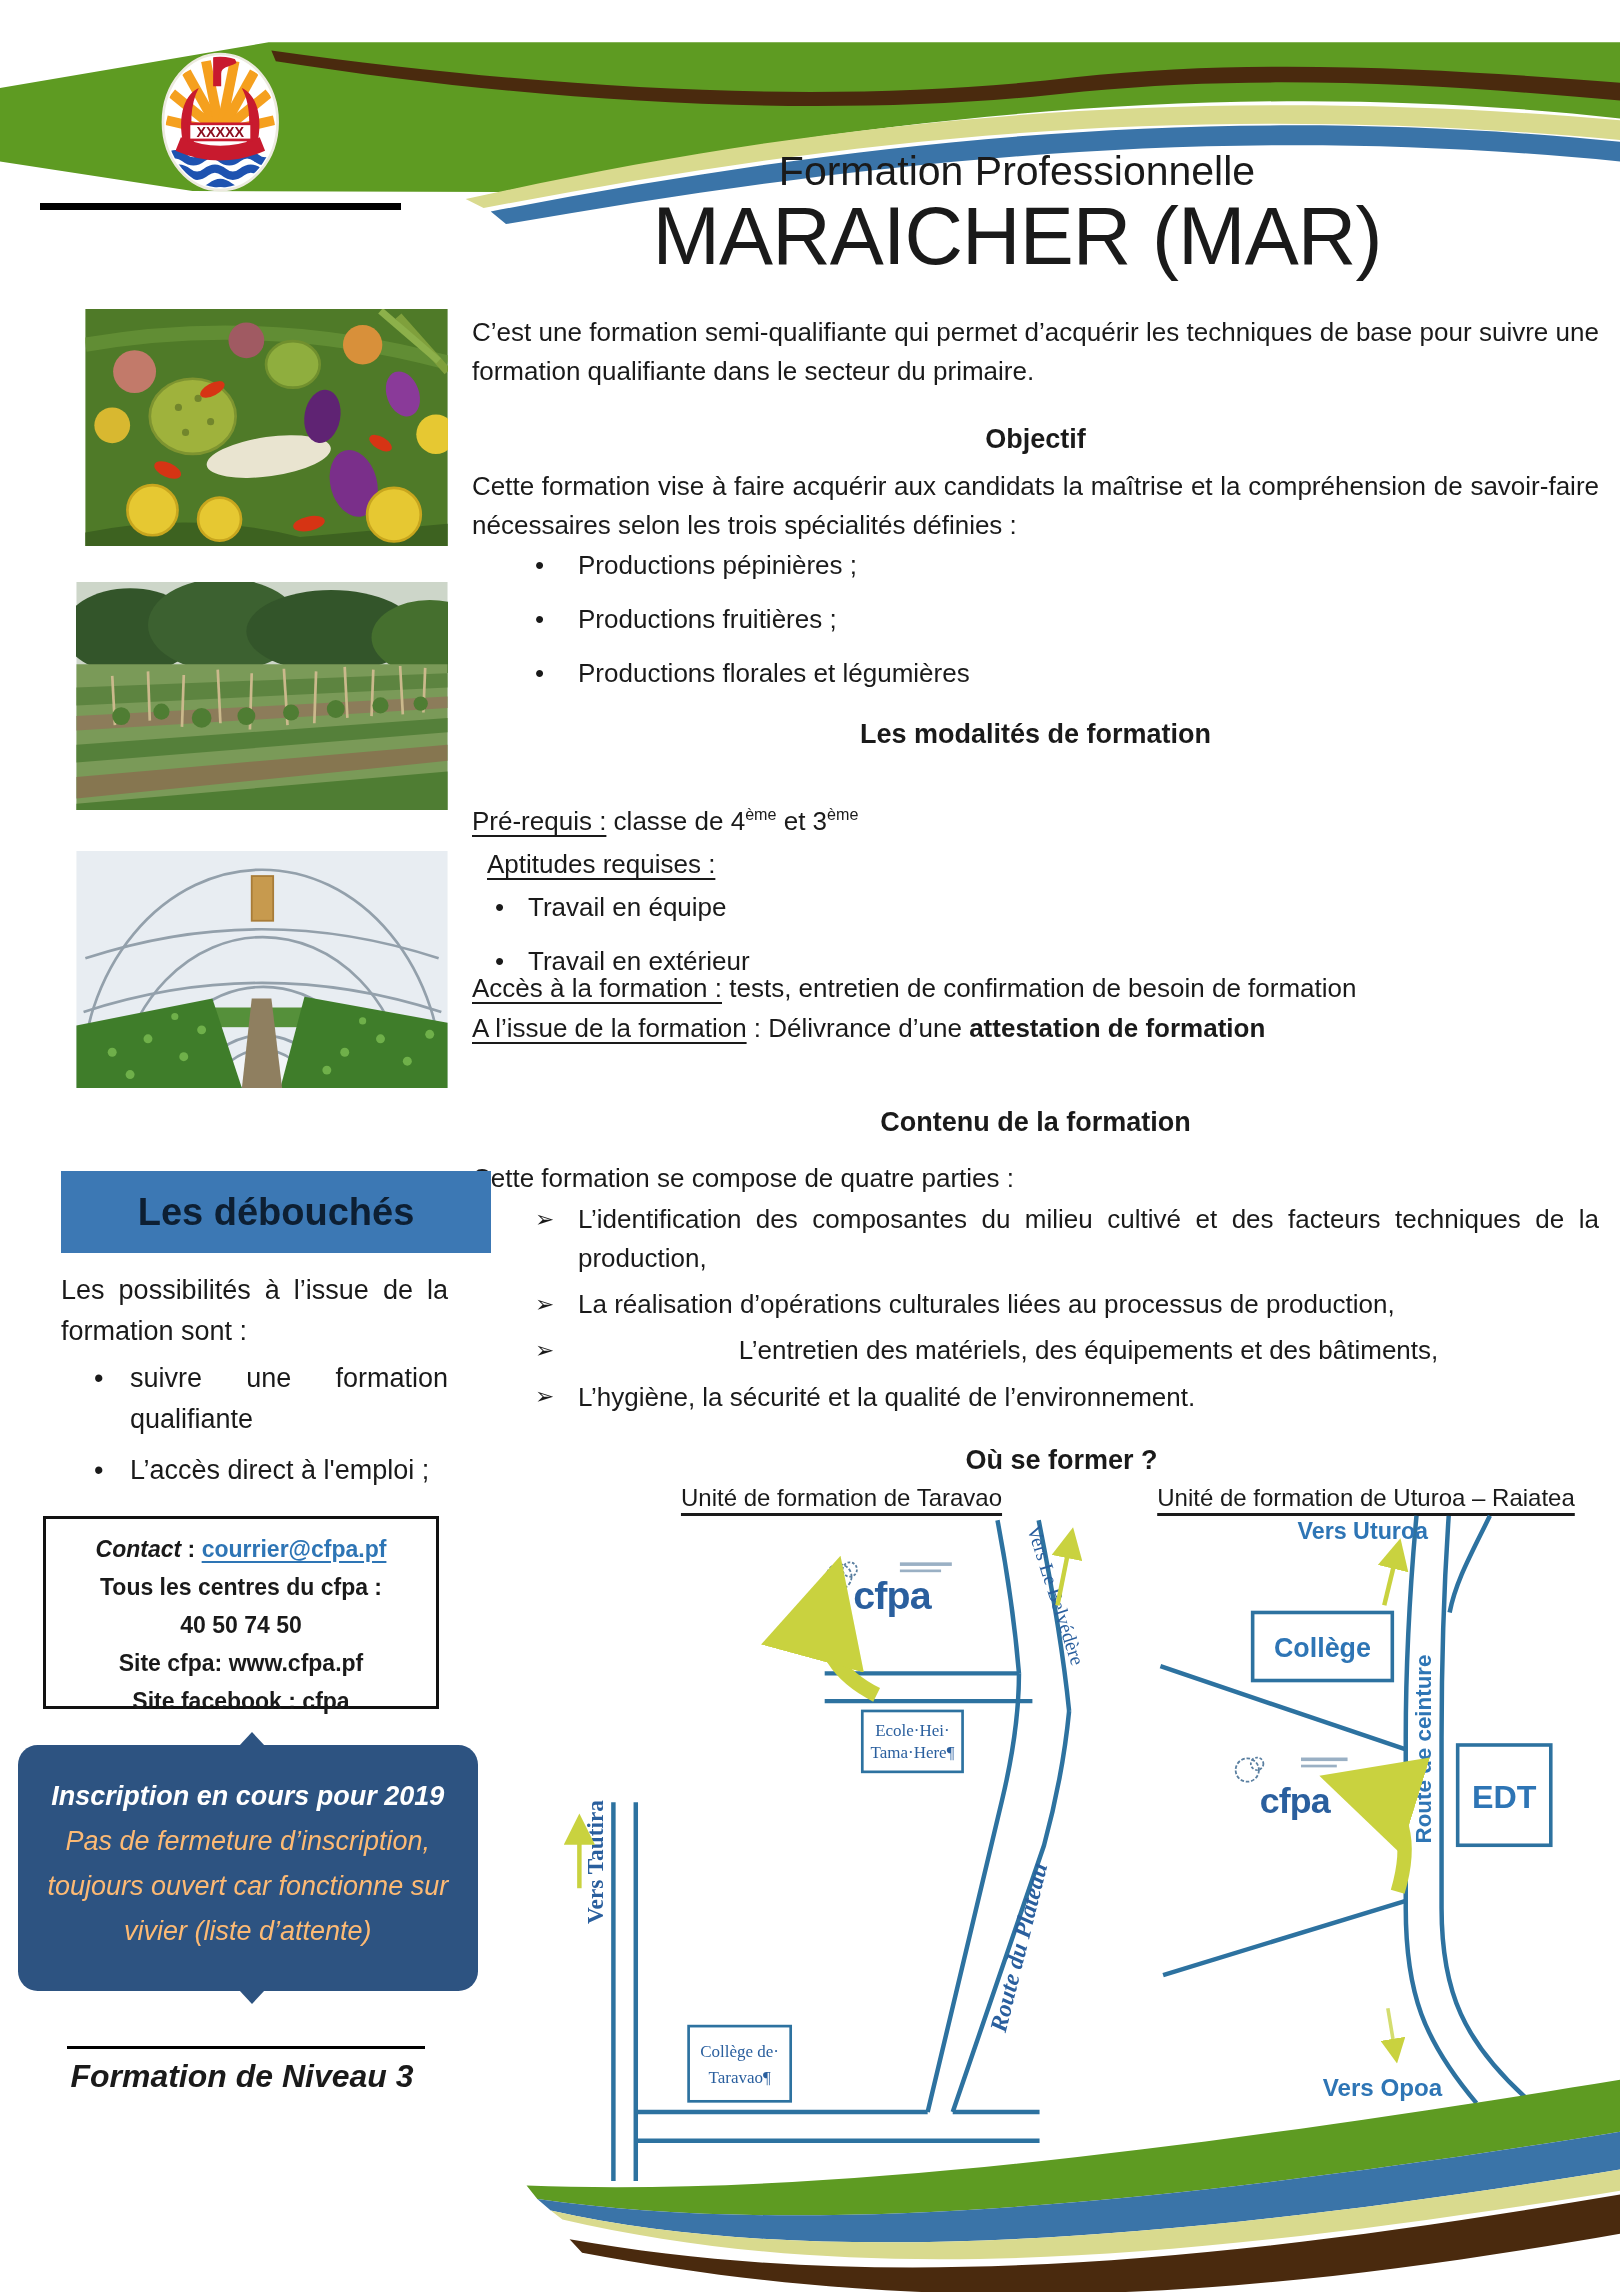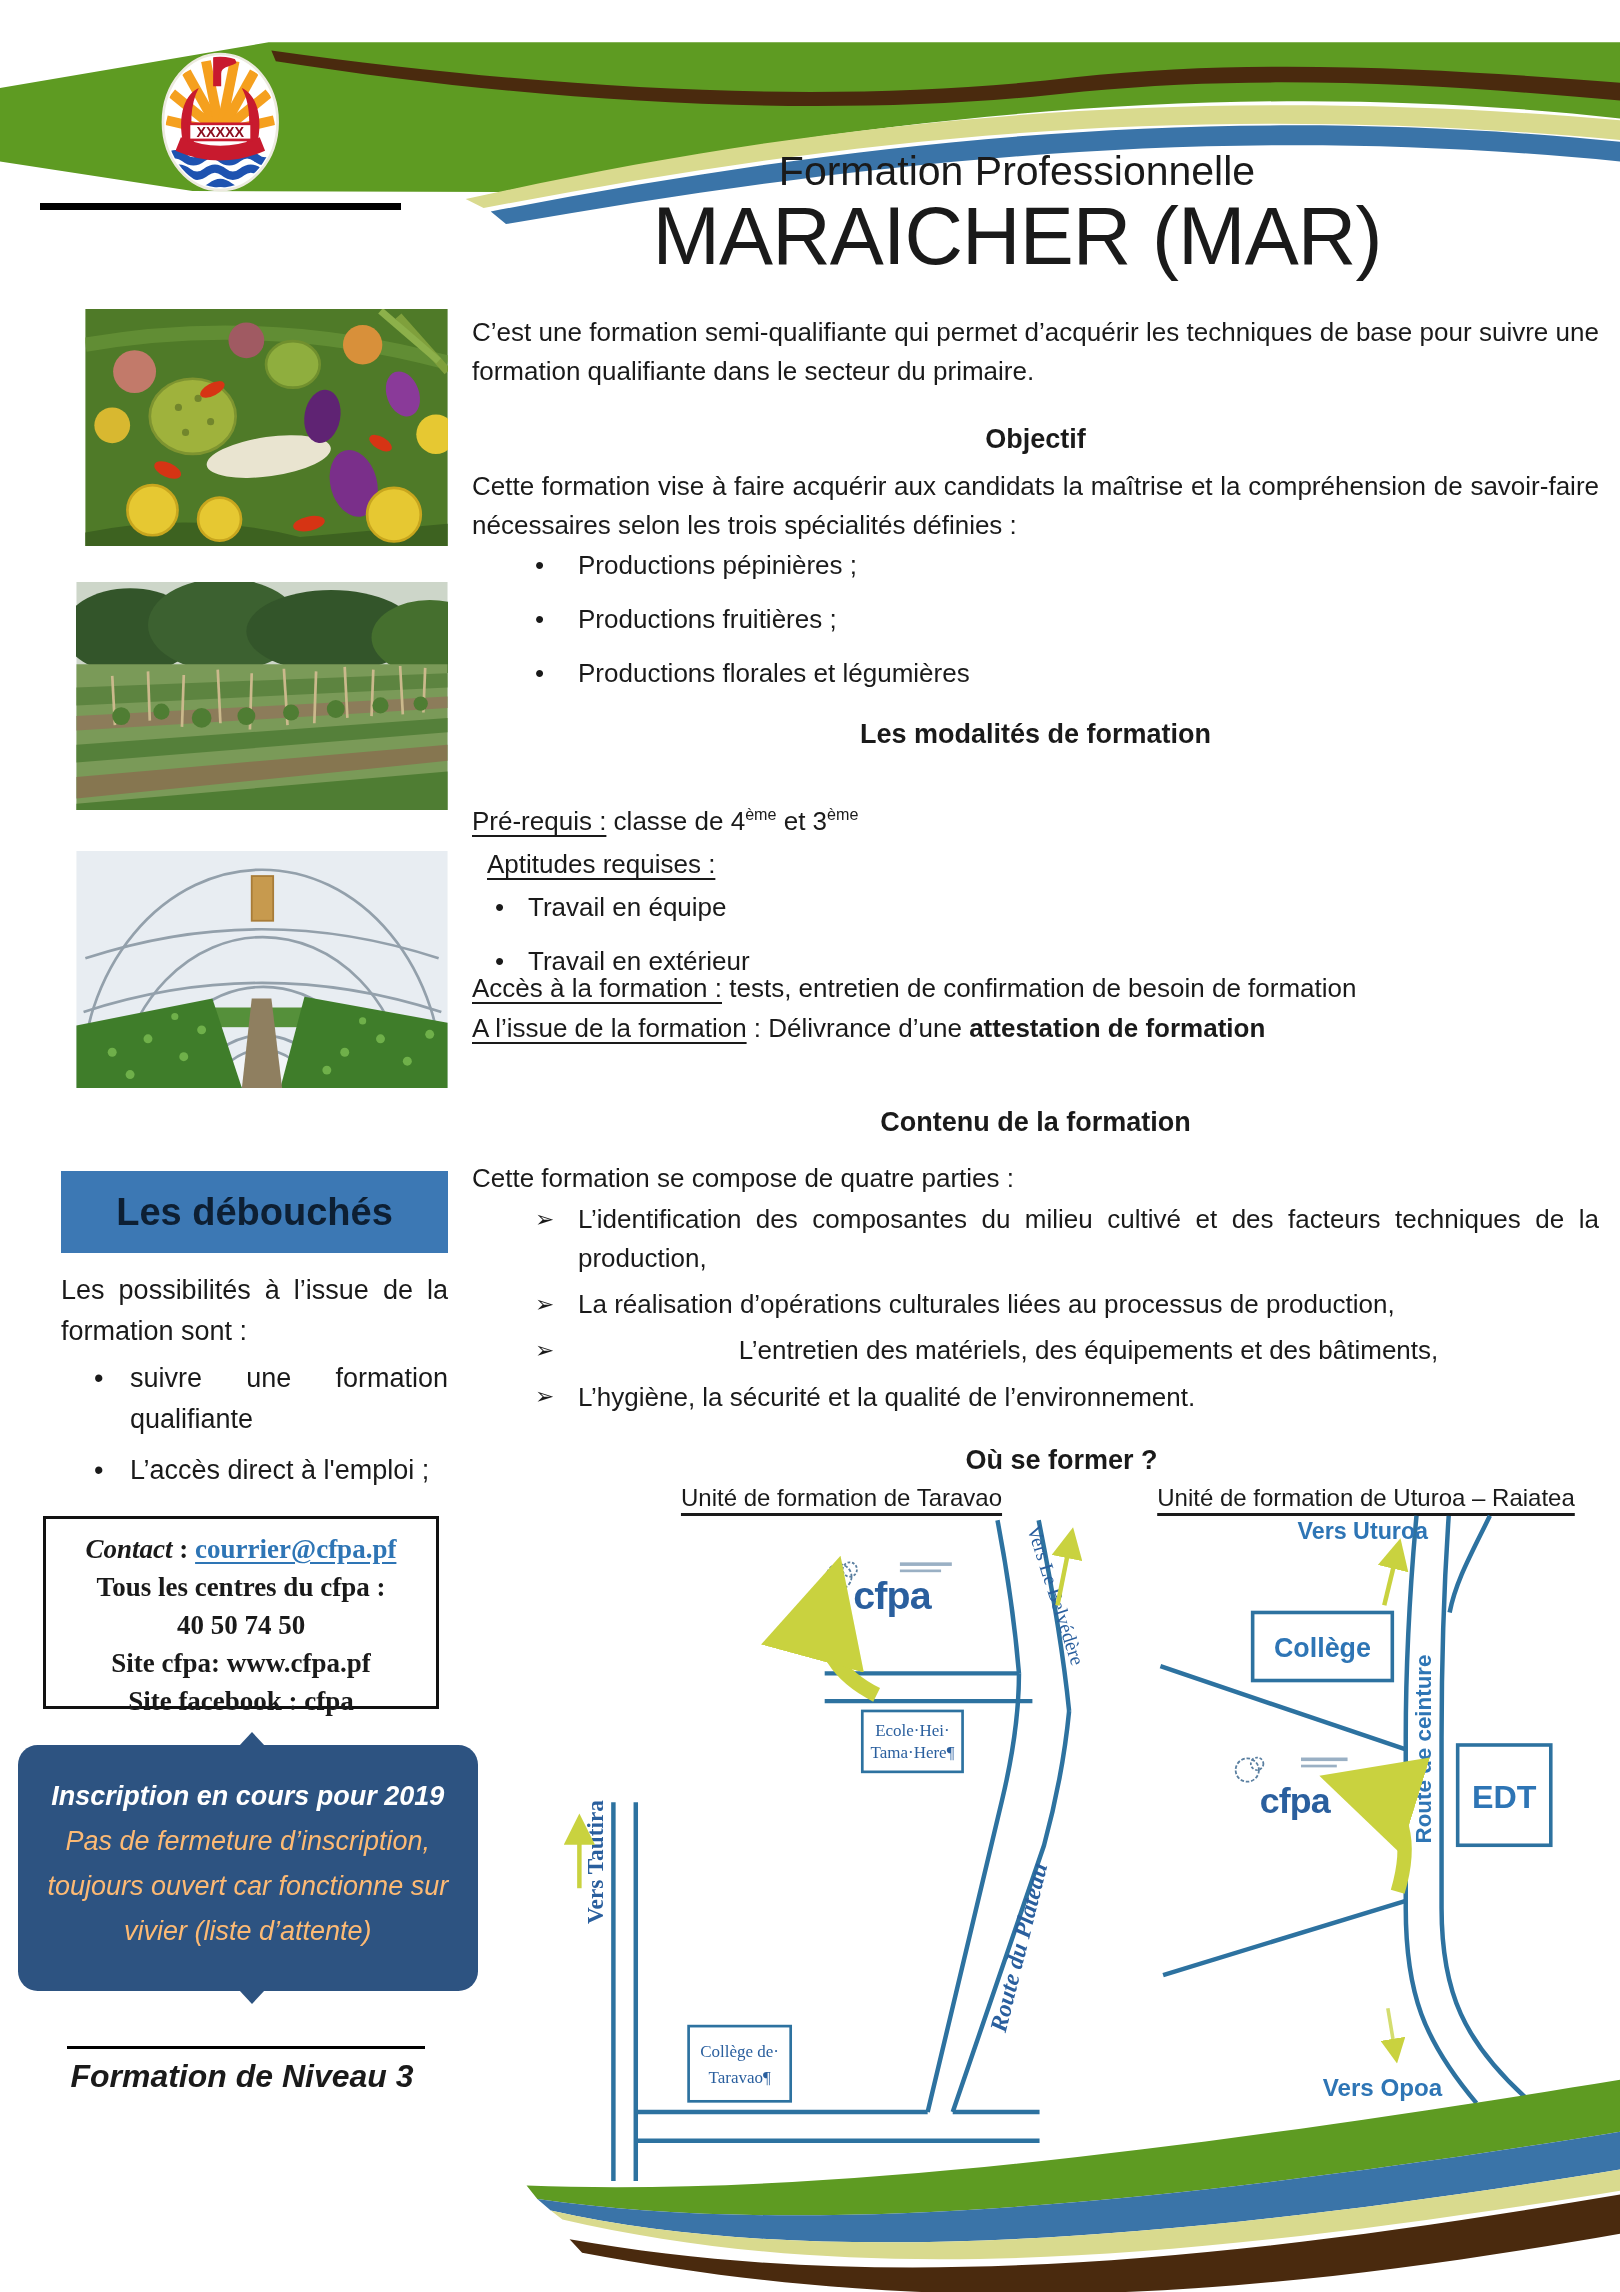--- a/index.html
+++ b/index.html
@@ -17,21 +17,21 @@
   .bullet-row{display:flex;align-items:flex-start;margin-bottom:15px;}
   .bullet-glyph{flex:0 0 43px;padding-left:63px;}
   .bullet-glyph2{flex:0 0 33px;padding-left:23px;}
   .arrow-glyph{flex:0 0 43px;padding-left:63px;font-size:23px;padding-top:1.8px;}
   .side-bullet{display:flex;align-items:flex-start;margin-bottom:10.7px;}
   .side-bullet .bg{flex:0 0 36px;padding-left:33px;}
   .side-bullet .bt{flex:1;text-align:justify;}
   .suptitle{font-size:41px;letter-spacing:0px;}
   .bigtitle{font-size:81px;letter-spacing:-0.9px;}
   .debouches-box{background:#3c78b4;color:#0d1f33;font-size:38px;line-height:82px;text-align:center;}
-  .contact-box{border:3.6px solid #111;background:#fff;text-align:center;font-size:27px;font-weight:bold;line-height:38px;padding-top:10.7px;font-family:Liberation Serif, serif;}
+  .contact-box{border:3.6px solid #111;background:#fff;text-align:center;font-size:23px;font-weight:bold;line-height:38px;padding-top:10.7px;}
   .link{color:#2e75b5;text-decoration:underline;text-underline-offset:3.6px;font-weight:bold;}
   .callout{background:#2d5381;border-radius:19.7px;color:#fff;text-align:center;font-style:italic;font-size:27px;line-height:45px;padding:29px 14.3px;}
   .callout .sub{color:#fdba74;}
   .tri-up{position:absolute;top:-13.4px;left:221px;width:0;height:0;border-left:13.4px solid transparent;border-right:13.4px solid transparent;border-bottom:14.3px solid #2d5381;}
   .tri-dn{position:absolute;bottom:-13.4px;left:221px;width:0;height:0;border-left:13.4px solid transparent;border-right:13.4px solid transparent;border-top:14.3px solid #2d5381;}
   .niveau-line{border-top:3.6px solid #000;}
   .niveau-txt{font-size:32px;font-weight:bold;font-style:italic;text-align:center;}
   .map-title{font-size:24px;text-decoration:underline;text-underline-offset:7.2px;text-decoration-thickness:2.7px;text-align:center;}
   sup{font-size:0.62em;}
 </style>
@@ -249,21 +249,21 @@
     <div class="bullet-row" style="margin-bottom:7.2px;">
       <span class="arrow-glyph">➢</span>
       <span style="flex:1;text-align:center;">L’entretien des matériels, des équipements et des bâtiments,</span>
     </div>
     <div class="bullet-row">
       <span class="arrow-glyph">➢</span>
       <span style="flex:1;">L’hygiène, la sécurité et la qualité de l’environnement.</span>
     </div>
   </div>
 
-  <div class="abs debouches-box b" style="left:61px;top:1171px;width:387px;height:82px;">
+  <div class="abs debouches-box b" style="left:61px;top:1171px;width:430px;height:82px;">
     <span>Les débouchés</span>
   </div>
   <div class="abs sidetxt just" style="left:61px;top:1270px;width:387px;">Les possibilités à l’issue de la formation sont :</div>
   <div class="abs sidetxt" style="left:61px;top:1358px;width:387px;">
     <div class="side-bullet">
       <span class="bg">•</span>
       <span class="bt">suivre une formation qualifiante</span>
     </div>
     <div class="side-bullet">
       <span class="bg">•</span>

